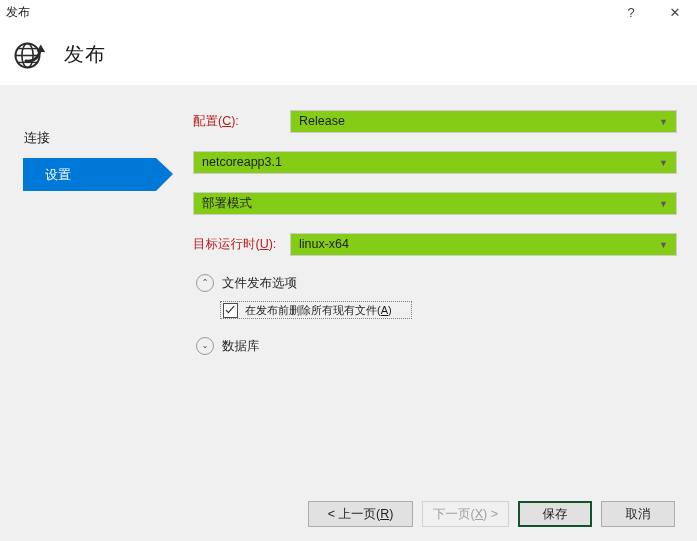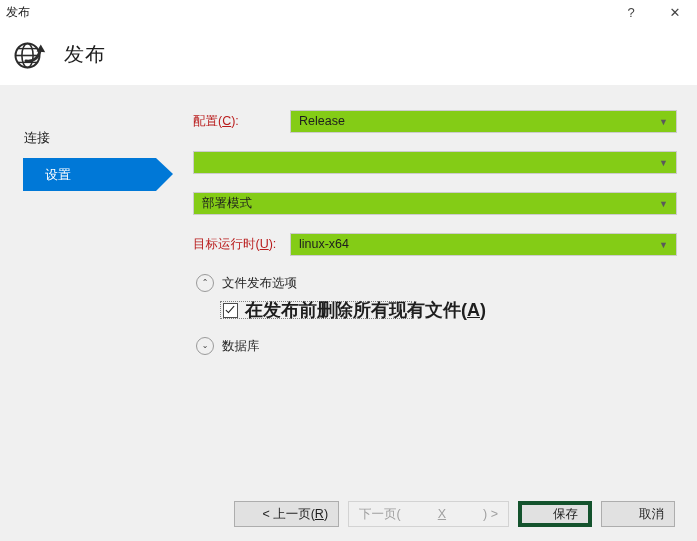--- a/index.html
+++ b/index.html
@@ -247,24 +247,23 @@
     position: absolute;
     left: 4px;
     top: 0px;
     width: 3px;
     height: 8px;
     border: solid #1e1e1e;
     border-width: 0 1.6px 1.6px 0;
     transform: rotate(42deg);
   }
   .checkbox-label {
-    font-size: 18px;
+    font-size: 11px;
     color: #1e1e1e;
     white-space: nowrap;
-    font-weight: bold;
   }
   .checkbox-label u { text-decoration: underline; }
 
   
   .footer {
     position: absolute;
     right: 22px;
     bottom: 14px;
     display: flex;
     gap: 9px;
@@ -274,35 +273,34 @@
     min-width: 74px;
     padding: 0 10px;
     background: #e1e1e1;
     border: 1px solid #adadad;
     font-size: 12.5px;
     color: #1e1e1e;
     font-family: "Liberation Sans", sans-serif;
     cursor: default;
     display: flex;
     align-items: center;
-    justify-content: flex-end;
+    justify-content: center;
     box-sizing: border-box;
     white-space: nowrap;
   }
   .btn.wide { min-width: 105px; }
   .btn u { text-decoration: underline; }
   .btn.default {
-    border: 4px solid #14532d;
+    border: 2px solid #14532d;
     background: #e1e1e1;
   }
   .btn.disabled {
     color: #a0a0a0;
     background: #f0f0f0;
     border-color: #d3d3d3;
-    gap: 37px;
   }
 </style>
 </head>
 <body>
 
 <div class="titlebar">
   <span class="titlebar-text">发布</span>
   <div class="win-controls">
     <button class="win-btn">?</button>
     <button class="win-btn close">✕</button>
@@ -342,20 +340,21 @@
     <div class="field-row">
       <span class="field-label"><span>配置(</span><u>C</u><span>):</span></span>
       <div class="combo">
         <span class="value">Release</span>
         <span class="chev">▼</span>
       </div>
     </div>
 
     <div class="field-row">
       <div class="combo">
+        <span class="value">netcoreapp3.1</span>
         <span class="chev">▼</span>
       </div>
     </div>
 
     <div class="field-row">
       <div class="combo">
         <span class="value">部署模式</span>
         <span class="chev">▼</span>
       </div>
     </div>

